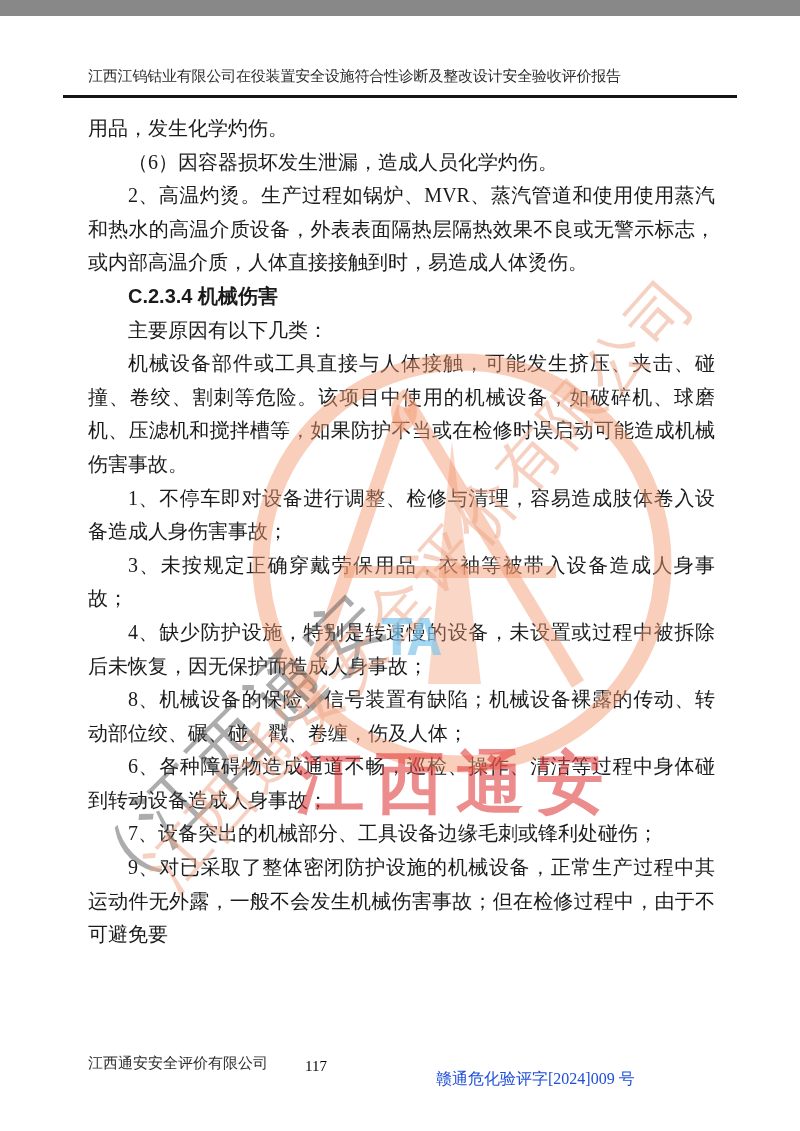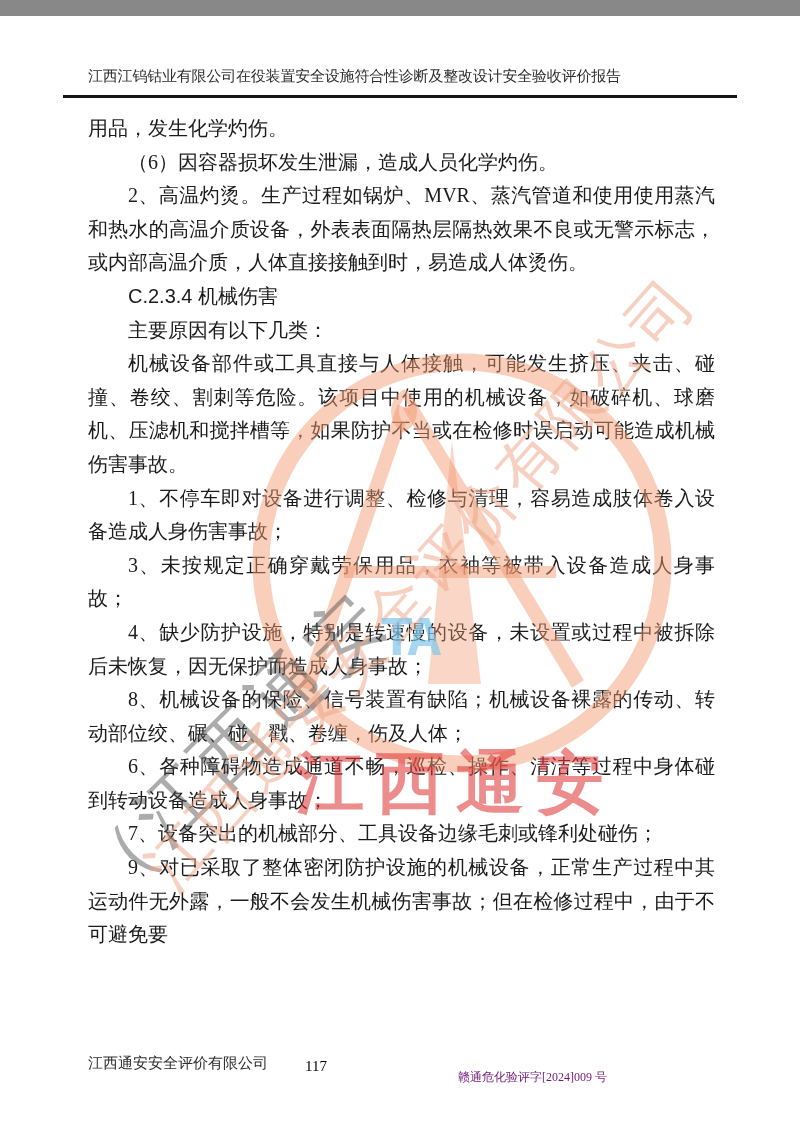--- a/index.html
+++ b/index.html
@@ -19,21 +19,21 @@
     background:#141414;
   }
   
   .body-text{
     position:absolute;left:88px;top:96px;width:627px;
     font-size:20px;line-height:33.6px;
     text-align:justify;text-justify:inter-ideograph;
   }
   .body-text p{margin:0;padding:0;text-indent:2em;}
   .body-text p.no-indent{text-indent:0;}
-  .body-text p.heading{font-weight:normal;font-family:"Liberation Sans","DejaVu Sans",sans-serif;}
+  .body-text p.heading{font-weight:bold;font-family:"Liberation Sans","DejaVu Sans",sans-serif;}
   
   .wm{position:absolute;left:0;top:0;width:800px;height:1131px;pointer-events:none;}
   .wm-diag-company{
     position:absolute;left:158px;top:822px;transform-origin:0 50%;
     transform:rotate(-48.5deg);
     font-size:62px;letter-spacing:4px;white-space:nowrap;
     color:rgba(238,164,132,0.50);font-family:"Liberation Serif","DejaVu Serif",serif;
   }
   .wm-diag-gray{
     position:absolute;left:92px;top:822px;transform-origin:0 50%;
@@ -55,21 +55,21 @@
     text-align:center;
   }
   
   .footer-company{
     position:absolute;left:88px;top:1038px;font-size:15px;color:#2e2e2e;
   }
   .footer-page{
     position:absolute;left:305px;top:1042px;font-size:15px;color:#000000;
   }
   .footer-docno{
-    position:absolute;left:458px;top:1053px;font-size:12px;color:#701a75;
+    position:absolute;left:436px;top:1053px;font-size:16px;color:#1d4ed8;
   }
 </style>
 </head>
 <body>
 
 <div class="page">
 
   <div class="header-title">江西江钨钴业有限公司在役装置安全设施符合性诊断及整改设计安全验收评价报告</div>
   <div class="header-rule"></div>
 

